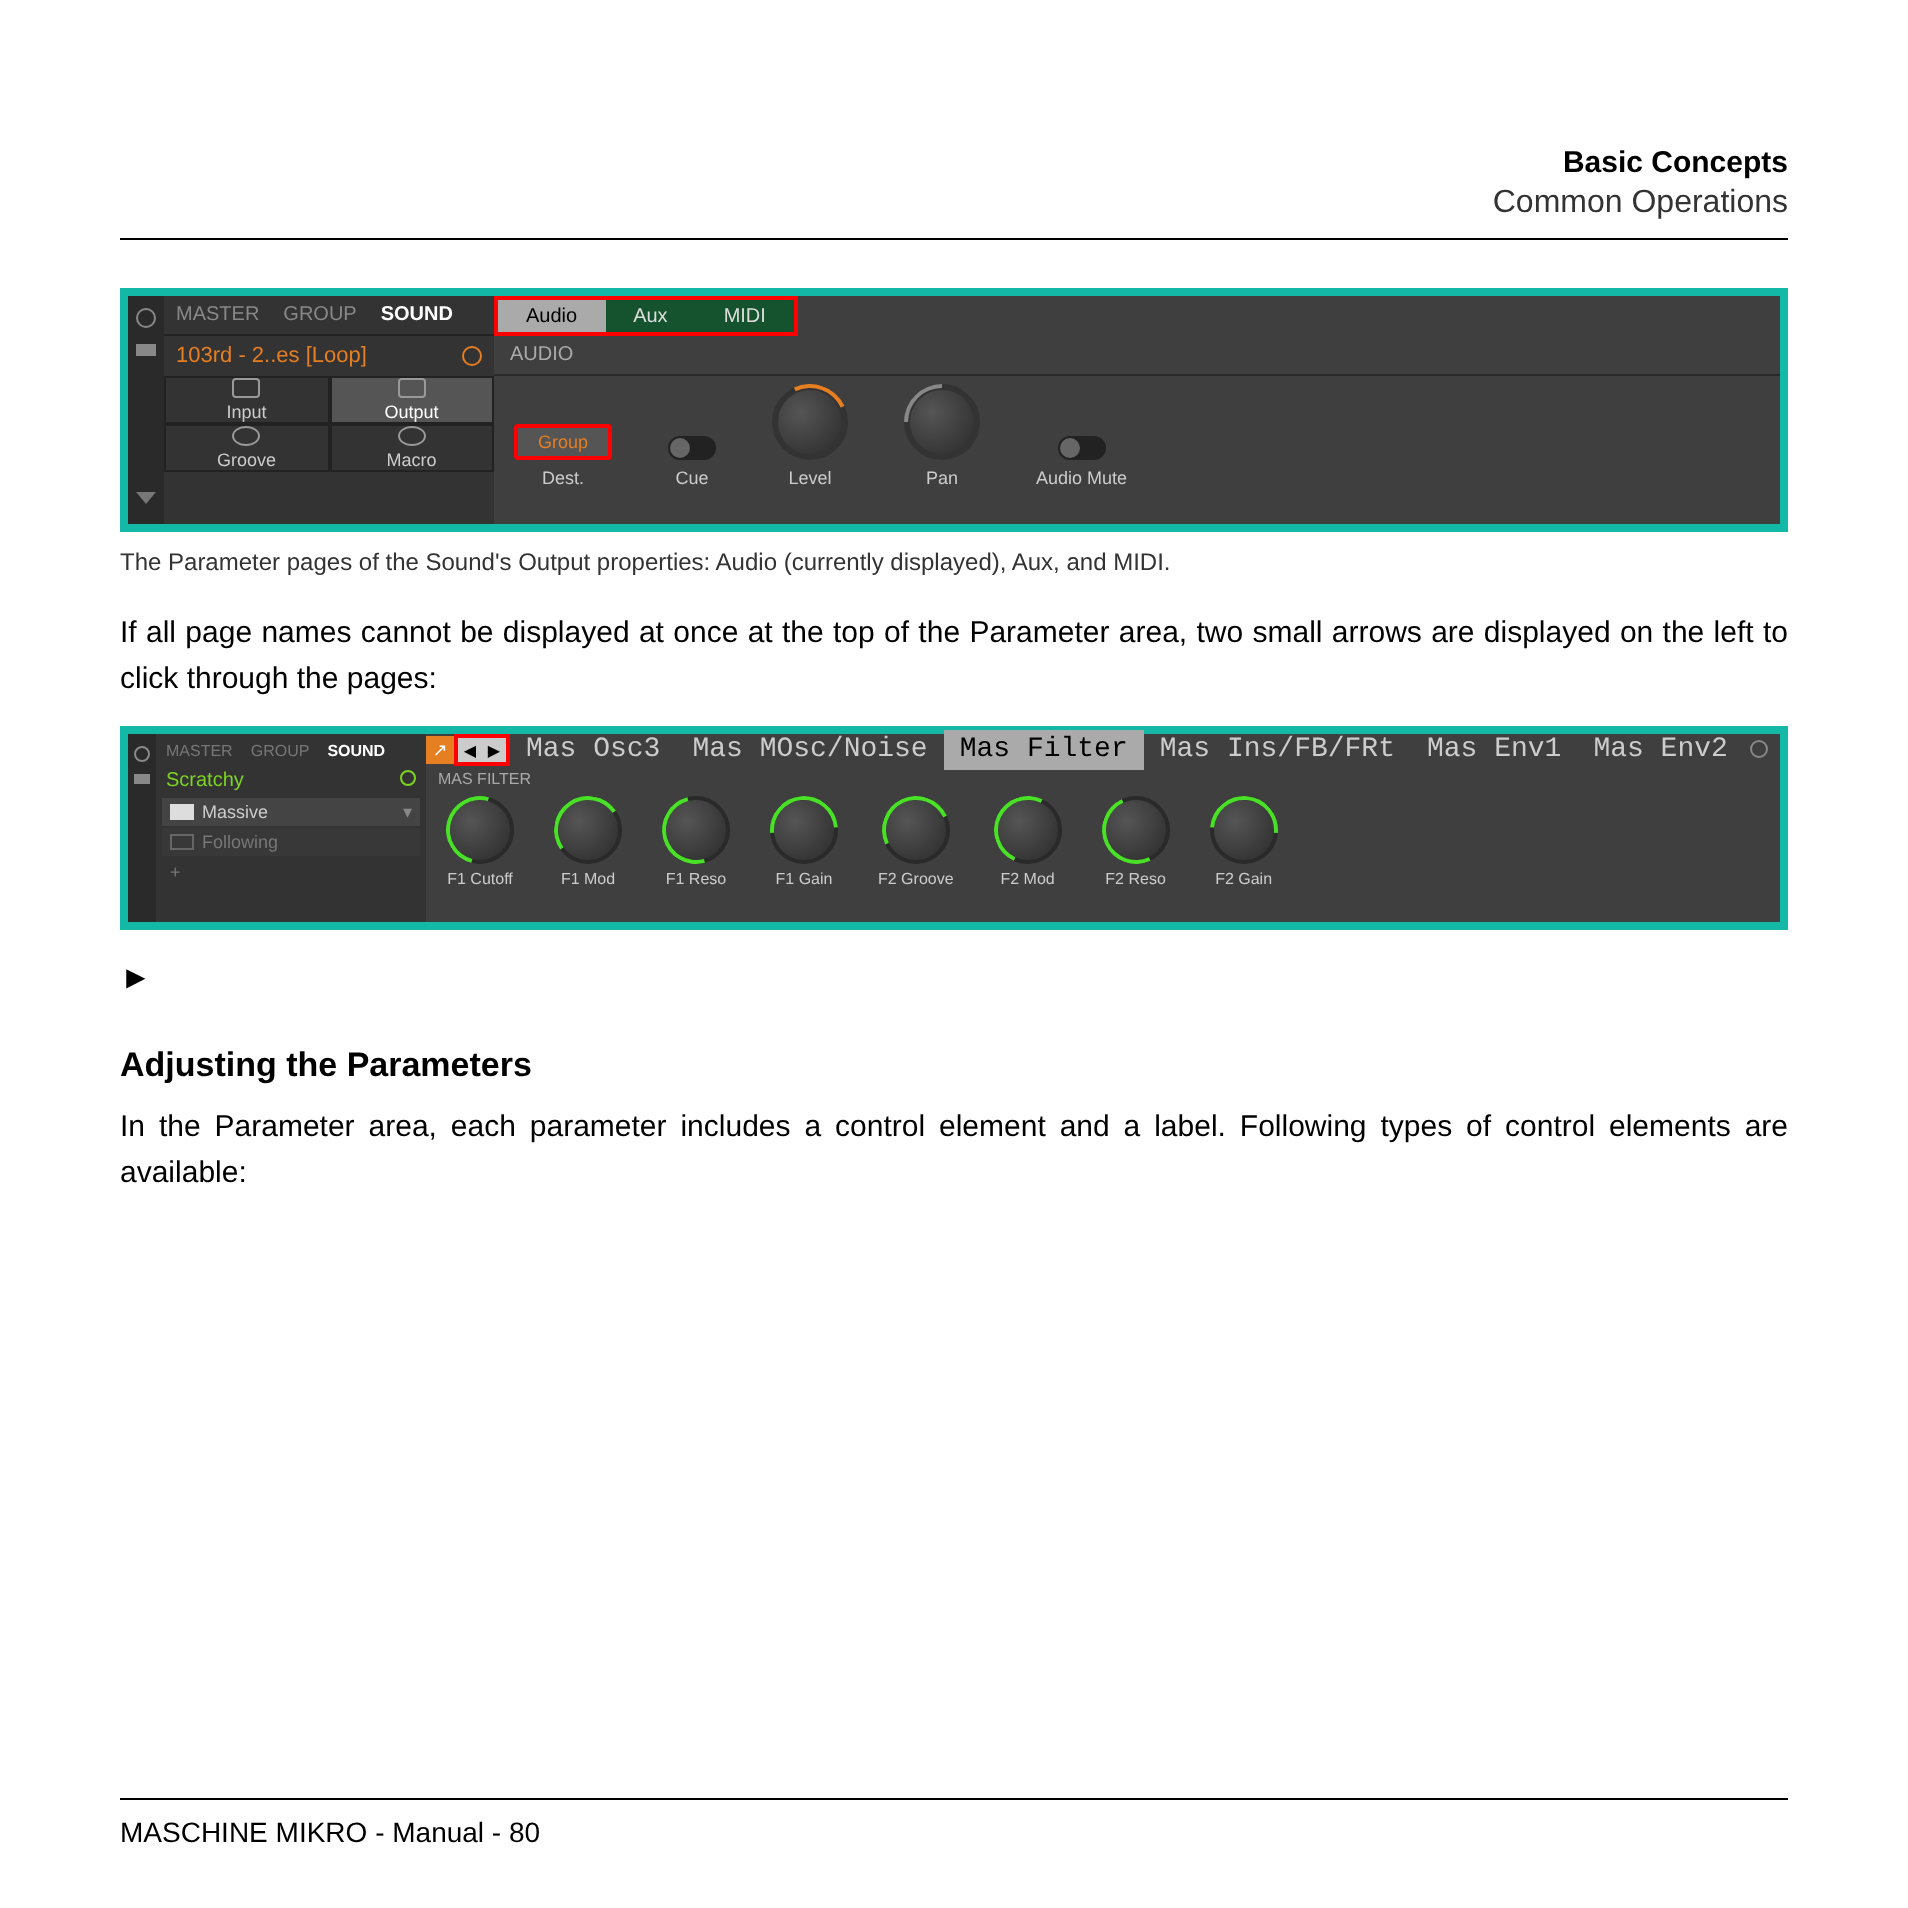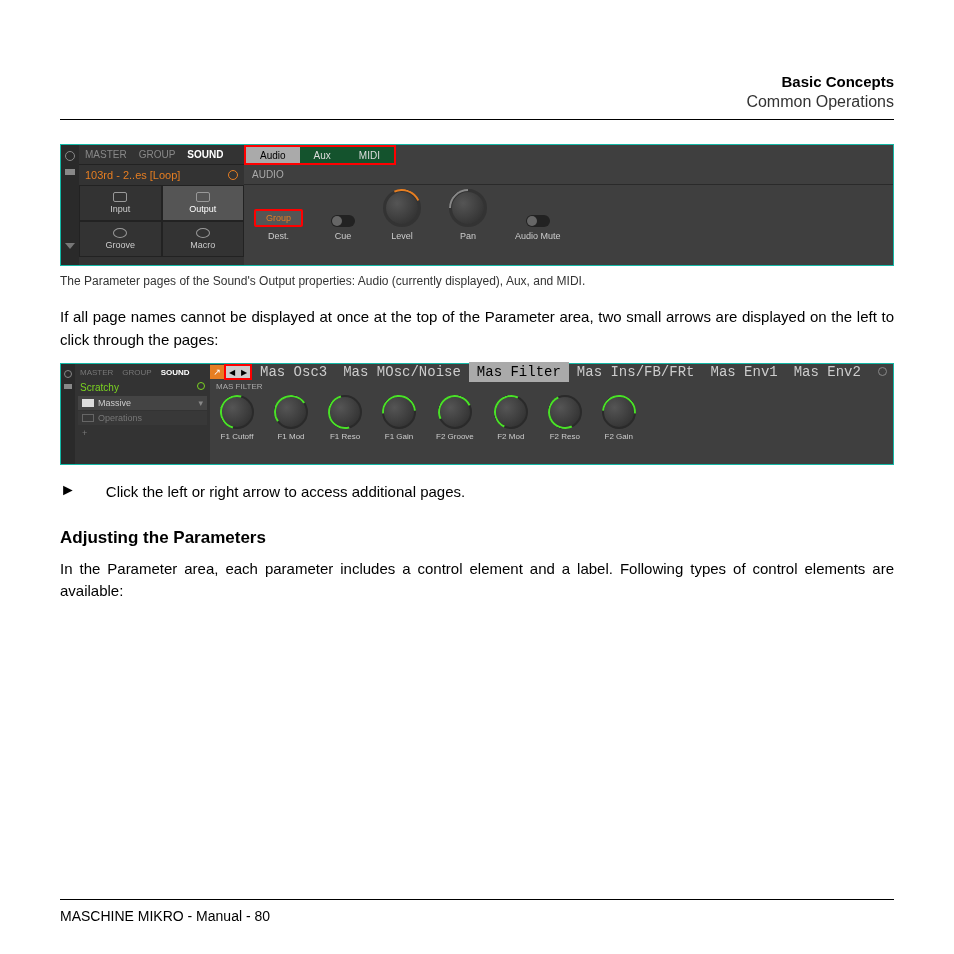--- a/index.html
+++ b/index.html
@@ -12,33 +12,33 @@
   .caption { font-size: 12px; color: #333; margin-top: 8px; margin-bottom: 18px; }
   .body-text { font-size: 15px; line-height: 1.5; color: #000; text-align: justify; }
   .instruct { display: flex; align-items: flex-start; margin: 16px 0 24px 0; }
   .instruct .arrow { font-size: 16px; padding-right: 30px; }
   .section-h { font-weight: bold; font-size: 17px; margin-bottom: 10px; }
   .footer { position: absolute; bottom: 30px; left: 60px; right: 60px; }
   .footer-rule { border: none; border-top: 1px solid #000; margin-bottom: 8px; }
   .footer-text { text-align: left; font-size: 14px; }
 
   
-  .shot { border: 1px solid #14b8a6; background: #3a3a3a; color: #ccc; font-size: 11px; position: relative; }
+  .shot { border: 4px solid #14b8a6; background: #3a3a3a; color: #ccc; font-size: 11px; position: relative; }
   .shot1 { height: 122px; display: flex; }
   .s1-leftbar { width: 18px; background: #2a2a2a; display: flex; flex-direction: column; align-items: center; padding-top: 6px; }
   .s1-leftbar .micon { width: 10px; height: 10px; border: 1px solid #888; border-radius: 50%; margin-bottom: 8px; }
   .s1-leftbar .tri { width: 0; height: 0; border-left: 5px solid transparent; border-right: 5px solid transparent; border-top: 6px solid #777; margin-top: 60px; }
   .s1-col1 { width: 165px; background: #333; }
   .s1-tabs1 { display: flex; height: 20px; align-items: center; padding: 0 6px; gap: 12px; border-bottom: 1px solid #222; }
   .s1-tabs1 span { color: #888; font-size: 10px; }
   .s1-tabs1 .active { color: #fff; font-weight: bold; }
   .s1-name { color: #e67e22; font-size: 11px; padding: 4px 6px; display: flex; justify-content: space-between; align-items: center; }
   .s1-name .mag { width: 10px; height: 10px; border: 1px solid #e67e22; border-radius: 50%; }
   .s1-btnrow { display: flex; }
-  .s1-btn { flex: 1; height: 36px; border: 1px solid #222; display: flex; flex-direction: column; align-items: center; justify-content: center; gap: 2px; }
+  .s1-btn { flex: 1; height: 24px; border: 1px solid #222; display: flex; flex-direction: column; align-items: center; justify-content: center; gap: 2px; }
   .s1-btn.sel { background: #555; color: #fff; }
   .s1-btn .icn { width: 14px; height: 10px; border: 1px solid #999; border-radius: 2px; }
   .s1-btn span { font-size: 9px; }
   .s1-col2 { flex: 1; background: #3f3f3f; }
   .s1-pagetabs { display: flex; height: 20px; }
   .s1-pagetabs .ptab { padding: 3px 14px; font-size: 10px; background: #14532d; color: #ddd; }
   .s1-pagetabs .ptab.active { background: #aaa; color: #000; }
   .s1-highlight { border: 2px solid red; display: flex; }
   .s1-audioh { padding: 4px 8px; font-size: 10px; color: #aaa; border-bottom: 1px solid #2a2a2a; }
   .s1-params { display: flex; align-items: flex-end; padding: 4px 10px 6px 10px; gap: 28px; }
@@ -176,21 +176,21 @@
         <span>Scratchy</span>
         <span class="mag"></span>
       </div>
       <div class="s2-item">
           <div class="kb"></div>
           <span>Massive</span>
           <span style="margin-left:auto;color:#888">▾</span>
         </div>
       <div class="s2-item dim">
           <div style="width:12px;height:8px;border:1px solid #666"></div>
-          <span>Operations</span>
+          <span>Following</span>
         </div>
       <div class="s2-item dim" style="justify-content:flex-start;background:transparent">
           <span>+</span>
         </div>
     </div>
     <div class="s2-col2">
       <div class="s2-row1">
         <div class="s2-exp">↗</div>
         <div class="s2-arrows">
           <div class="ab">◀</div>
@@ -237,21 +237,20 @@
         <div class="s2-kparam">
             <div class="knob2" style="--rot:50deg"></div>
             <span>F2 Gain</span>
           </div>
       </div>
     </div>
   </div>
 
   <div class="instruct">
     <div class="arrow">►</div>
-    <div class="body-text" style="text-align:left">Click the left or right arrow to access additional pages.</div>
   </div>
 
   <div class="section-h">Adjusting the Parameters</div>
   <p class="body-text">In the Parameter area, each parameter includes a control element and a label. Following types of control elements are available:</p>
 </div>
 
 <div class="footer">
   <hr class="footer-rule">
   <div class="footer-text">MASCHINE MIKRO - Manual - 80</div>
 </div>

